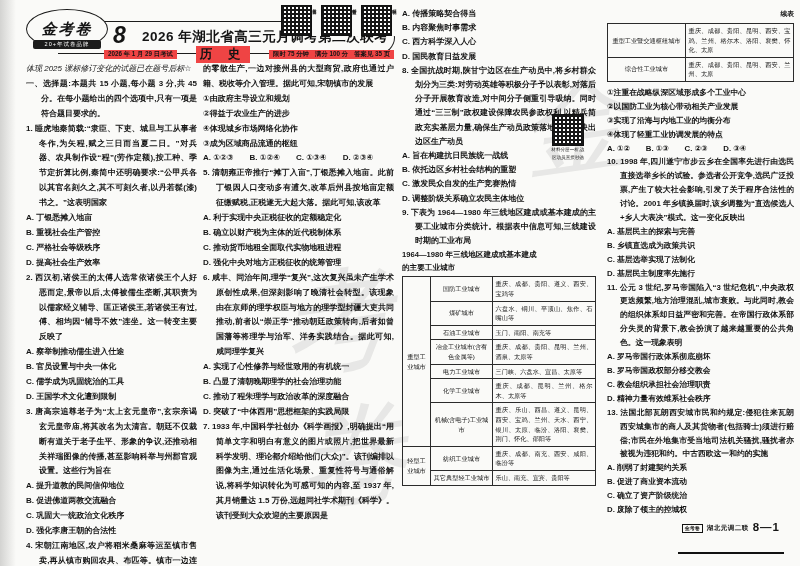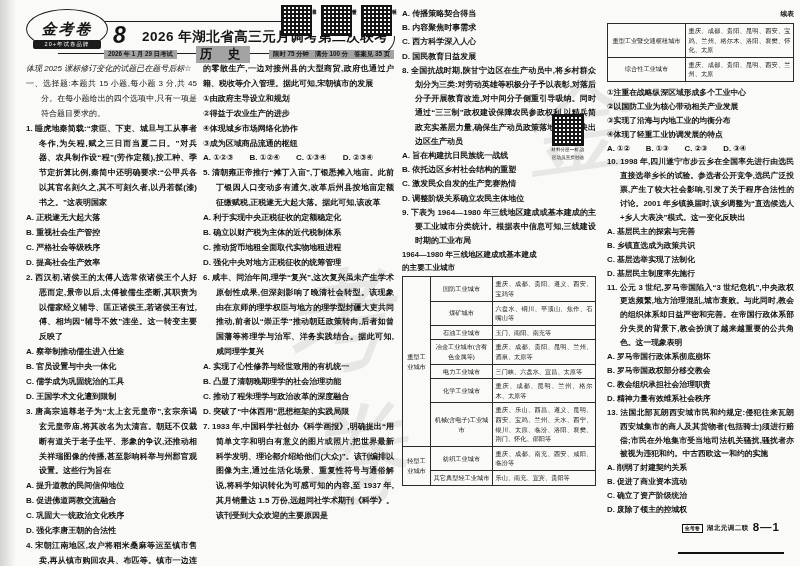--- a/index.html
+++ b/index.html
@@ -12,38 +12,38 @@
         border:1.4px solid #1c1c1c;border-left:none;border-radius:0 26px 26px 0;z-index:1;}
   .logo-oval{position:absolute;left:26px;top:9px;width:80px;height:38px;border:1.6px solid #1c1c1c;
         border-radius:50%;background:#fafaf8;z-index:3;display:flex;align-items:center;justify-content:center;}
   .logo-txt{font-family:"DejaVu Serif",serif;font-style:italic;font-weight:bold;font-size:15px;letter-spacing:2px;}
   .logo-ribbon{position:absolute;left:33px;top:40px;width:68px;height:9px;background:#1c1c1c;color:#fff;
         z-index:4;font-size:5.5px;line-height:9px;text-align:center;letter-spacing:1px;border-radius:2px;}
   .issue-no{position:absolute;left:113px;top:22px;font-size:23px;font-weight:900;z-index:2;font-style:italic;}
   .hdr-title{position:absolute;left:142px;top:28px;font-size:13.5px;font-weight:900;letter-spacing:.5px;z-index:2;white-space:nowrap;}
   .subline{position:absolute;left:104px;top:45.5px;width:290px;display:flex;justify-content:space-between;
         align-items:center;z-index:2;}
-  .subline span{background:#a3a3a3;padding:0 4px;}
+  .subline span{background:#ef4444;padding:0 4px;}
   .sub-date,.sub-meta{font-size:6.3px;font-weight:600;}
   .sub-subject{font-size:12.5px;font-weight:900;letter-spacing:6px;}
   .qr-strip{position:absolute;left:281px;top:5px;display:flex;gap:5px;z-index:6;background:#fafaf8;padding:1px;}
   .qrwrap{display:flex;align-items:flex-start;}
   .qr{width:29px;height:29px;background:
         repeating-linear-gradient(0deg,#161616 0 2px,rgba(255,255,255,0) 2px 4px),
         repeating-linear-gradient(90deg,#161616 0 2px,#fff 2px 4px);outline:1px solid #111;}
   .qr-label{writing-mode:vertical-rl;font-size:4.3px;line-height:5px;margin-left:1px;color:#222;letter-spacing:0;}
   
   .col{position:absolute;font-size:8px;line-height:14.9px;font-weight:600;text-align:justify;z-index:2;}
   #col1{left:26px;top:62px;width:171px;}
   #col2{left:203px;top:62px;width:191px;}
   #col3{left:402px;top:7px;width:194px;line-height:14.2px;}
   #col4{left:607px;top:7px;width:187px;line-height:13.9px;font-size:7.8px;}
   .col p{margin:0;}
   .note{font-weight:400;font-style:italic;}
-  .sec{font-weight:400;padding-left:15px;text-indent:-15px;}
+  .sec{font-weight:700;padding-left:15px;text-indent:-15px;}
   .q{padding-left:13px;text-indent:-13px;}
   .opt,.ind{margin-left:13px;text-align:left;}
   
   .qr-side{position:absolute;right:2px;top:108px;width:52px;text-align:center;z-index:3;}
   .qr-side .qr{margin:0 auto;width:30px;height:30px;}
   .qr-cap{font-size:4.6px;line-height:6px;font-weight:400;margin-top:2px;}
   
   .tbl-title{text-align:left;font-weight:700;font-size:7.6px;line-height:13px;}
   table.t{border-collapse:collapse;width:100%;font-size:6.2px;line-height:9.6px;margin-top:2px;
         font-weight:500;table-layout:fixed;}
@@ -99,21 +99,21 @@
     <div class="qrwrap">
       <div class="qr"></div>
       <div class="qr-label">视频讲解</div>
     </div>
   </div>
 
   <div class="col" id="col1">
     <p class="note">体现 2025 课标修订变化的试题已在题号后标☆</p>
     <p class="sec">一、选择题:本题共 15 小题,每小题 3 分,共 45 分。在每小题给出的四个选项中,只有一项是符合题目要求的。</p>
     <p class="q"><span>1.</span> <span>睡虎地秦简载:“隶臣、下吏、城旦与工从事者冬作,为矢程,赋之三日而当夏二日。”对兵器、农具制作设“程”(劳作定额),按工种、季节定折算比例,秦简中还明确要求:“公甲兵各以其官名刻久之,其不可刻久者,以丹若髹(漆)书之。”这表明国家</span></p>
-    <p class="opt">A. 正税遂无大起大落</p>
+    <p class="opt">A. 丁银悉摊入地亩</p>
     <p class="opt">B. 重视社会生产管控</p>
     <p class="opt">C. 严格社会等级秩序</p>
     <p class="opt">D. 提高社会生产效率</p>
     <p class="q"><span>2.</span> <span>西汉初,诸侯王的太傅人选常依诸侯王个人好恶而定,景帝以后,太傅被儒生垄断,其职责为以儒家经义辅导、匡正诸侯王,若诸侯王有过,傅、相均因“辅导不效”连坐。这一转变主要反映了</span></p>
     <p class="opt">A. 察举制推动儒生进入仕途</p>
     <p class="opt">B. 官员设置与中央一体化</p>
     <p class="opt">C. 儒学成为巩固统治的工具</p>
     <p class="opt">D. 王国学术文化遭到限制</p>
     <p class="q"><span>3.</span> <span>唐高宗追尊老子为“太上玄元皇帝”,玄宗亲谒玄元皇帝庙,将其改名为太清宫。朝廷不仅裁断有道关于老子生平、形象的争议,还推动相关祥瑞图像的传播,甚至影响科举与州郡官观设置。这些行为旨在</span></p>
     <p class="opt">A. 提升道教的民间信仰地位</p>

